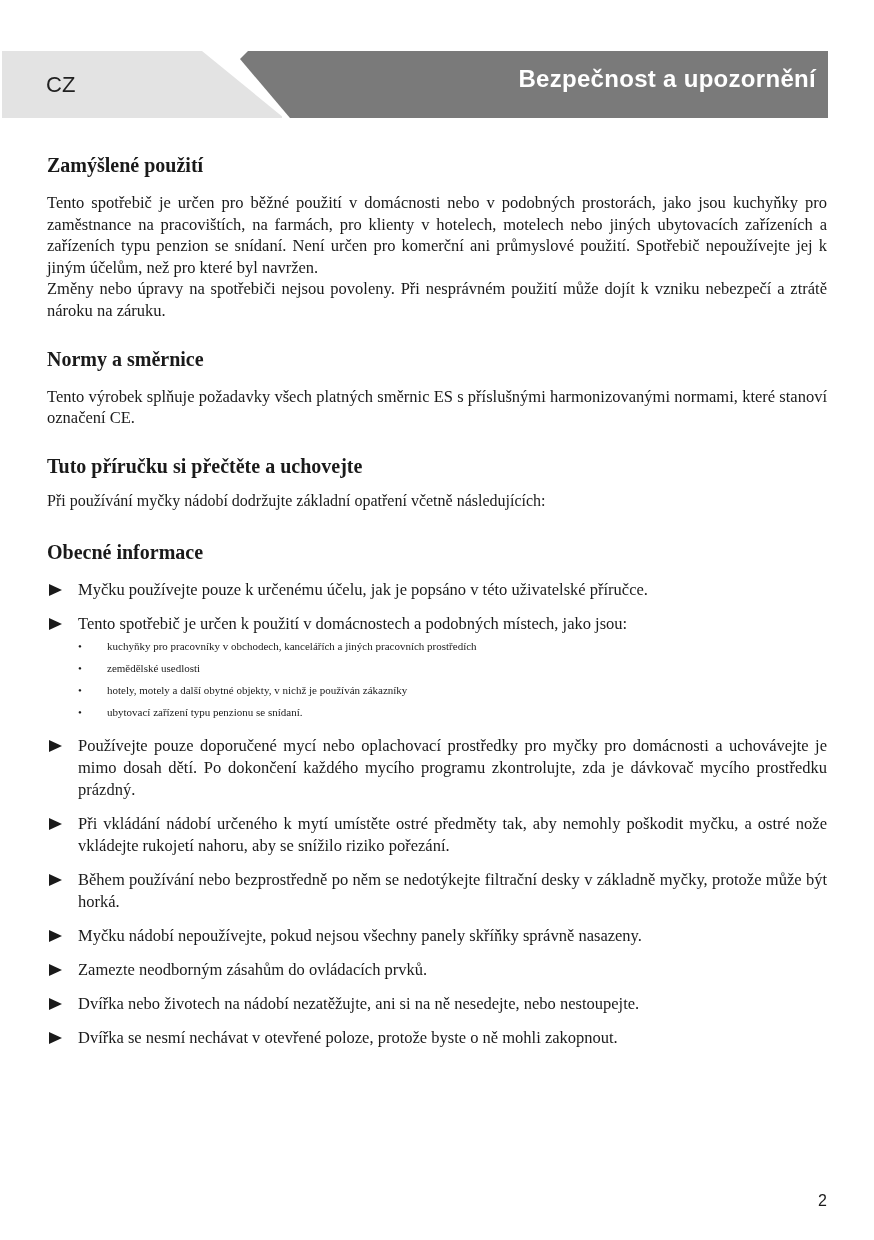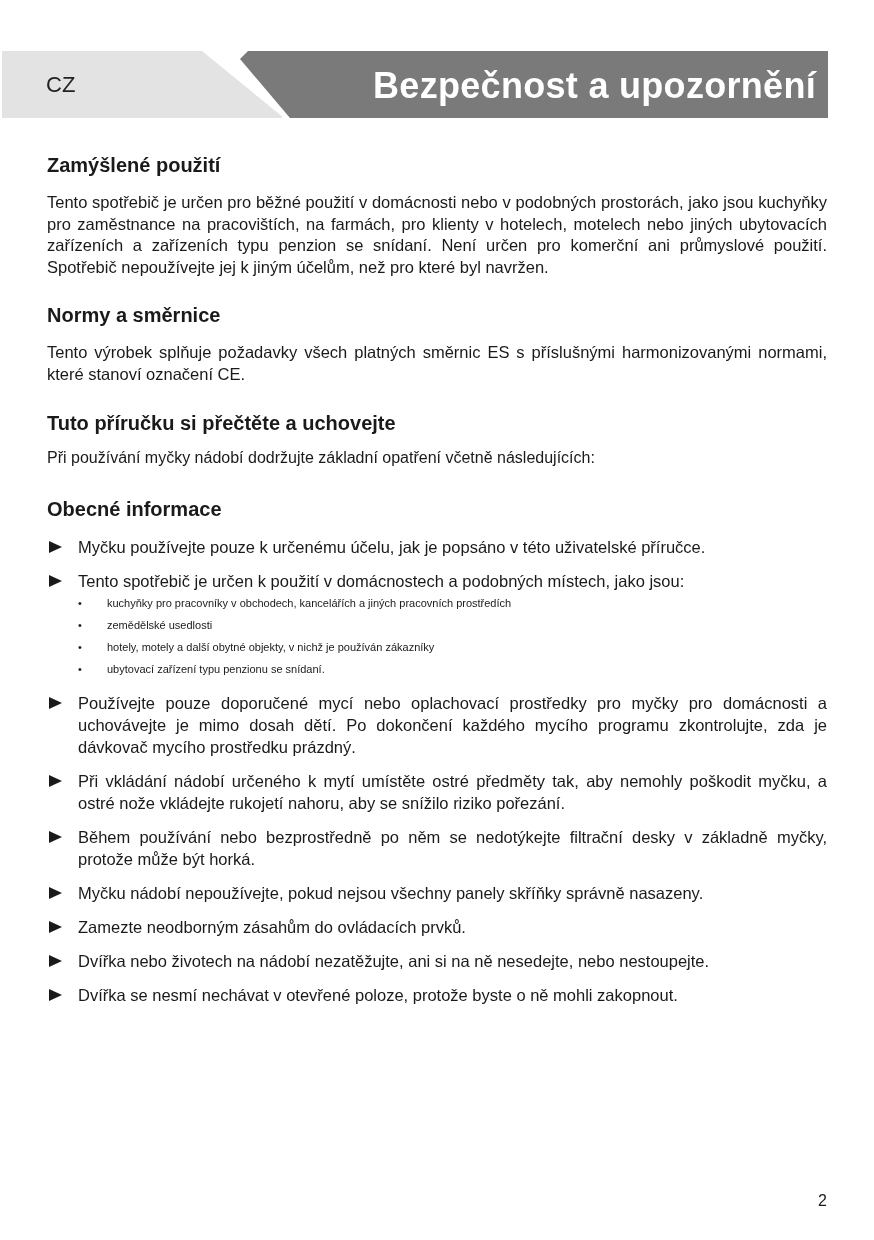--- a/index.html
+++ b/index.html
@@ -4,23 +4,23 @@
 <style>
   html, body { margin: 0; padding: 0; background: #ffffff; }
   body { width: 874px; height: 1240px; position: relative; overflow: hidden;
          font-family: "Liberation Sans", sans-serif; color: #1a1a1a; }
   .header { position: absolute; top: 51px; left: 0; width: 704px; height: 67px; }
   .tab-light { position: absolute; left: 2px; top: 0; width: 280px; height: 67px;
                background: #e3e3e3; clip-path: polygon(0 0, 200px 0, 282px 67px, 0 67px); }
   .tab-lang { position: absolute; left: 46px; top: 21px; font-size: 22px; color: #222; }
   .tab-dark { position: absolute; left: 240px; top: 0; width: 588px; height: 67px;
               background: #7a7a7a; clip-path: polygon(0 8px, 8px 0, 588px 0, 588px 67px, 50px 67px); }
-  .tab-title { position: absolute; right: 12px; top: 14px; font-size: 36px; font-weight: bold;
+  .tab-title { position: absolute; right: 12px; top: 14px; font-size: 24px; font-weight: bold;
                color: #ffffff; letter-spacing: 0.3px; }
-  .content { position: absolute; left: 47px; top: 152px; width: 780px; }
+  .content { position: absolute; left: 47px; top: 152px; width: 780px; font-family: Liberation Serif, serif; }
   h2 { font-size: 20px; font-weight: bold; margin: 0 0 14px 0; color: #1a1a1a; line-height: 26px; }
   p { font-size: 16.5px; line-height: 21.6px; margin: 0; text-align: justify; }
   .sec { margin-bottom: 24px; }
   .lead { font-size: 16px; line-height: 28px; margin: 8px 0 24px 0; }
   ul.main { list-style: none; margin: 0; padding: 0; }
   ul.main > li { position: relative; padding-left: 31px; font-size: 16.5px; line-height: 22px;
                  margin-bottom: 12px; text-align: justify; }
   .arrow { position: absolute; left: 2px; top: 5px; width: 0; height: 0;
            border-top: 6.5px solid transparent; border-bottom: 6.5px solid transparent;
            border-left: 13px solid #1a1a1a; }
@@ -37,20 +37,21 @@
   <span class="tab-lang">CZ</span>
   <div class="tab-dark">
     <span class="tab-title">Bezpečnost a upozornění</span>
   </div>
 </div>
 
 <div class="content">
   <div class="sec">
     <h2>Zamýšlené použití</h2>
     <p>Tento spotřebič je určen pro běžné použití v domácnosti nebo v podobných prostorách, jako jsou kuchyňky pro zaměstnance na pracovištích, na farmách, pro klienty v hotelech, motelech nebo jiných ubytovacích zařízeních a zařízeních typu penzion se snídaní. Není určen pro komerční ani průmyslové použití. Spotřebič nepoužívejte jej k jiným účelům, než pro které byl navržen.</p>
+    <p>Změny nebo úpravy na spotřebiči nejsou povoleny. Při nesprávném použití může dojít k vzniku nebezpečí a ztrátě nároku na záruku.</p>
   </div>
 
   <div class="sec">
     <h2>Normy a směrnice</h2>
     <p>Tento výrobek splňuje požadavky všech platných směrnic ES s příslušnými harmonizovanými normami, které stanoví označení CE.</p>
   </div>
 
   <div>
     <h2 style="margin-bottom:8px;">Tuto příručku si přečtěte a uchovejte</h2>
     <div class="lead">Při používání myčky nádobí dodržujte základní opatření včetně následujících:</div>

